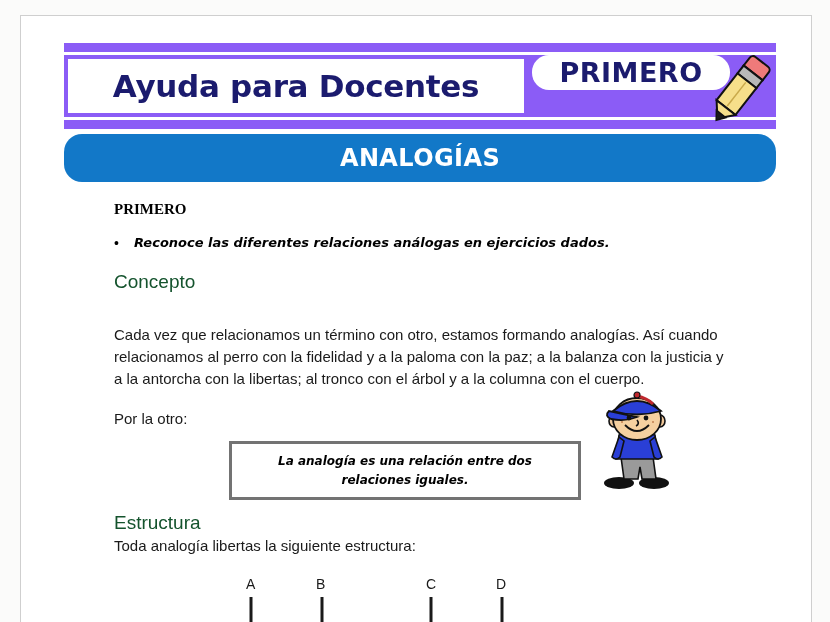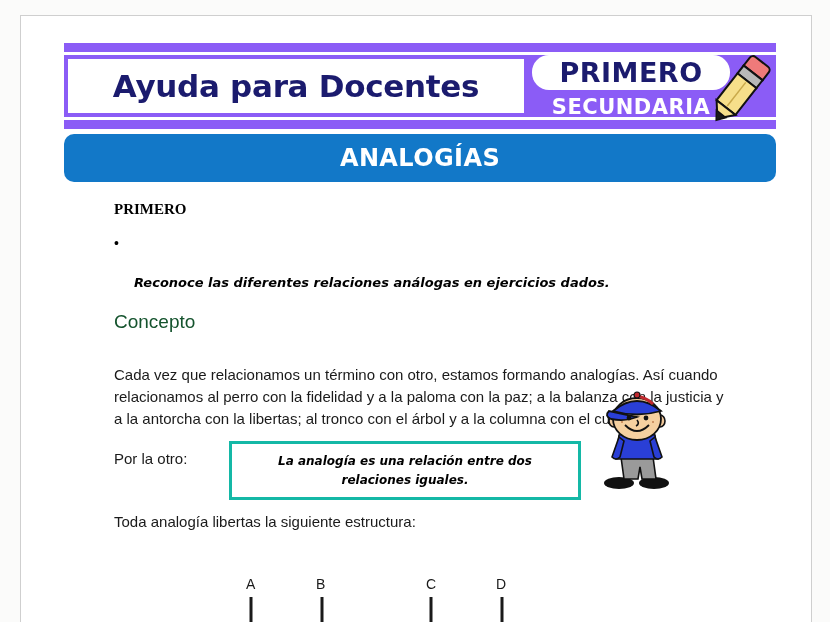--- a/index.html
+++ b/index.html
@@ -117,21 +117,21 @@
   }
 
   
   .title-bar {
     position: absolute;
     left: 43px;
     top: 118px;
     width: 712px;
     height: 48px;
     background: #1278c8;
-    border-radius: 10px;
+    border-radius: 18px;
     line-height: 48px;
     text-align: center;
     color: #ffffff;
     font-family: "DejaVu Sans", sans-serif;
     font-weight: bold;
     font-size: 24px;
     letter-spacing: 0.4px;
   }
 
   
@@ -160,21 +160,20 @@
     line-height: 18px;
     color: #000;
   }
   .bullet-text {
     font-family: "DejaVu Sans", sans-serif;
     font-weight: bold;
     font-style: italic;
     font-size: 13px;
     line-height: 18px;
     color: #000;
-    margin-top: 40px;
   }
   .section-heading {
     font-family: "Liberation Sans", sans-serif;
     font-size: 19px;
     font-weight: normal;
     color: #14532d;
     margin: 0;
     line-height: 24px;
   }
   .para {
@@ -194,21 +193,21 @@
     top: 410px;
     width: 640px;
     height: 95px;
   }
   .def-box {
     position: absolute;
     left: 115px;
     top: 15px;
     width: 352px;
     height: 59px;
-    border: 3px solid #14b8a6;
+    border: 3px solid #737373;
     background: #ffffff;
     box-sizing: border-box;
     display: flex;
     align-items: center;
     justify-content: center;
   }
   .def-text {
     font-family: "DejaVu Sans", sans-serif;
     font-weight: bold;
     font-style: italic;
@@ -255,21 +254,20 @@
 
 <div id="page">
 
   <div class="banner">
     <div class="banner-stripe stripe-top"></div>
     <div class="banner-stripe stripe-bottom"></div>
     <div class="banner-white-field"></div>
     <div class="brand-title">Ayuda para Docentes</div>
     <div class="grade-pill"></div>
     <div class="grade-primary">PRIMERO</div>
-    <div class="grade-level">SECUNDARIA</div>
     <svg class="pencil" viewBox="0 0 72 84">
       <g transform="rotate(38 36 42)">
         <path d="M30 6 h16 a4 4 0 0 1 4 4 v10 h-24 v-10 a4 4 0 0 1 4 -4 z" fill="#ef7a7a" stroke="#111" stroke-width="2"></path>
         <rect x="26" y="20" width="24" height="10" fill="#b8b8b8" stroke="#111" stroke-width="2"></rect>
         <rect x="26" y="30" width="24" height="34" fill="#f6df8a" stroke="#111" stroke-width="2"></rect>
         <path d="M26 64 h24 l-12 14 z" fill="#f6df8a" stroke="#111" stroke-width="2"></path>
         <path d="M32 72 h12 l-6 8 z" fill="#1a1a1a" stroke="#111" stroke-width="1.5"></path>
         <line x1="38" y1="32" x2="38" y2="62" stroke="#c9a94a" stroke-width="1.5"></line>
       </g>
     </svg>
@@ -325,20 +323,21 @@
       <path d="M38 29 q3 4 -1 6" fill="none" stroke="#111" stroke-width="1.6"></path>
 
       <path d="M26 34 q12 12 24 0" fill="none" stroke="#111" stroke-width="1.8"></path>
 
       <circle cx="23" cy="31" r="1" fill="#c08050"></circle>
       <circle cx="54" cy="31" r="1" fill="#c08050"></circle>
     </svg>
   </div>
 
   <div class="struct-zone">
+    <h2 class="section-heading">Estructura</h2>
     <p class="para">Toda analogía libertas la siguiente estructura:</p>
   </div>
 
   <div class="diagram">
     <div class="bracket-group" style="left:130px;">
       <span class="bracket-label" style="left:2px;">A</span>
       <span class="bracket-label" style="left:72px;">B</span>
       <svg class="bracket-svg" width="90" height="44" viewBox="0 0 90 44">
         <path d="M7 2 L7 36 L78 36 L78 2" fill="none" stroke="#1a1a1a" stroke-width="3"></path>
       </svg>

